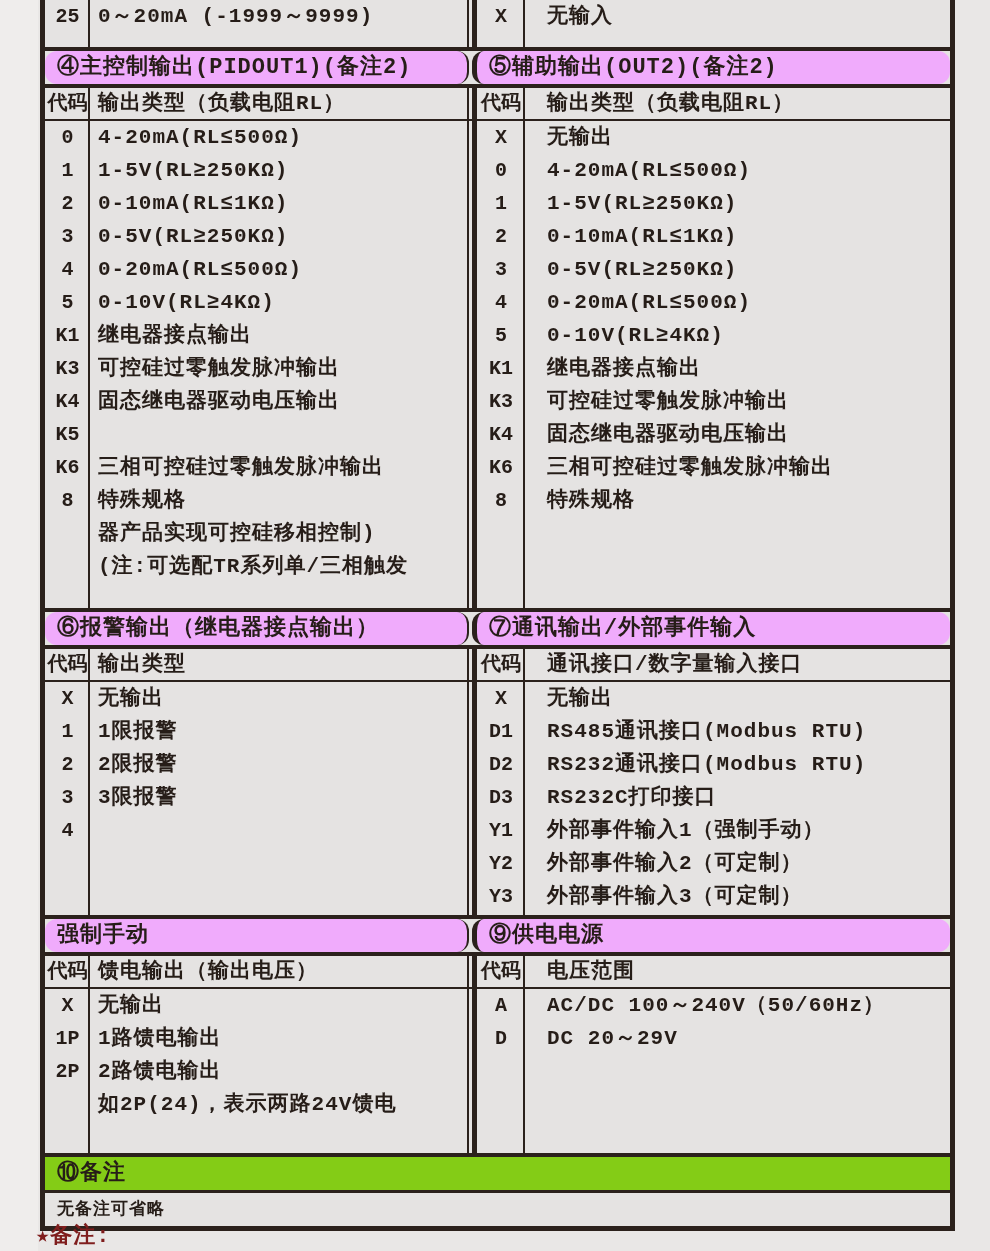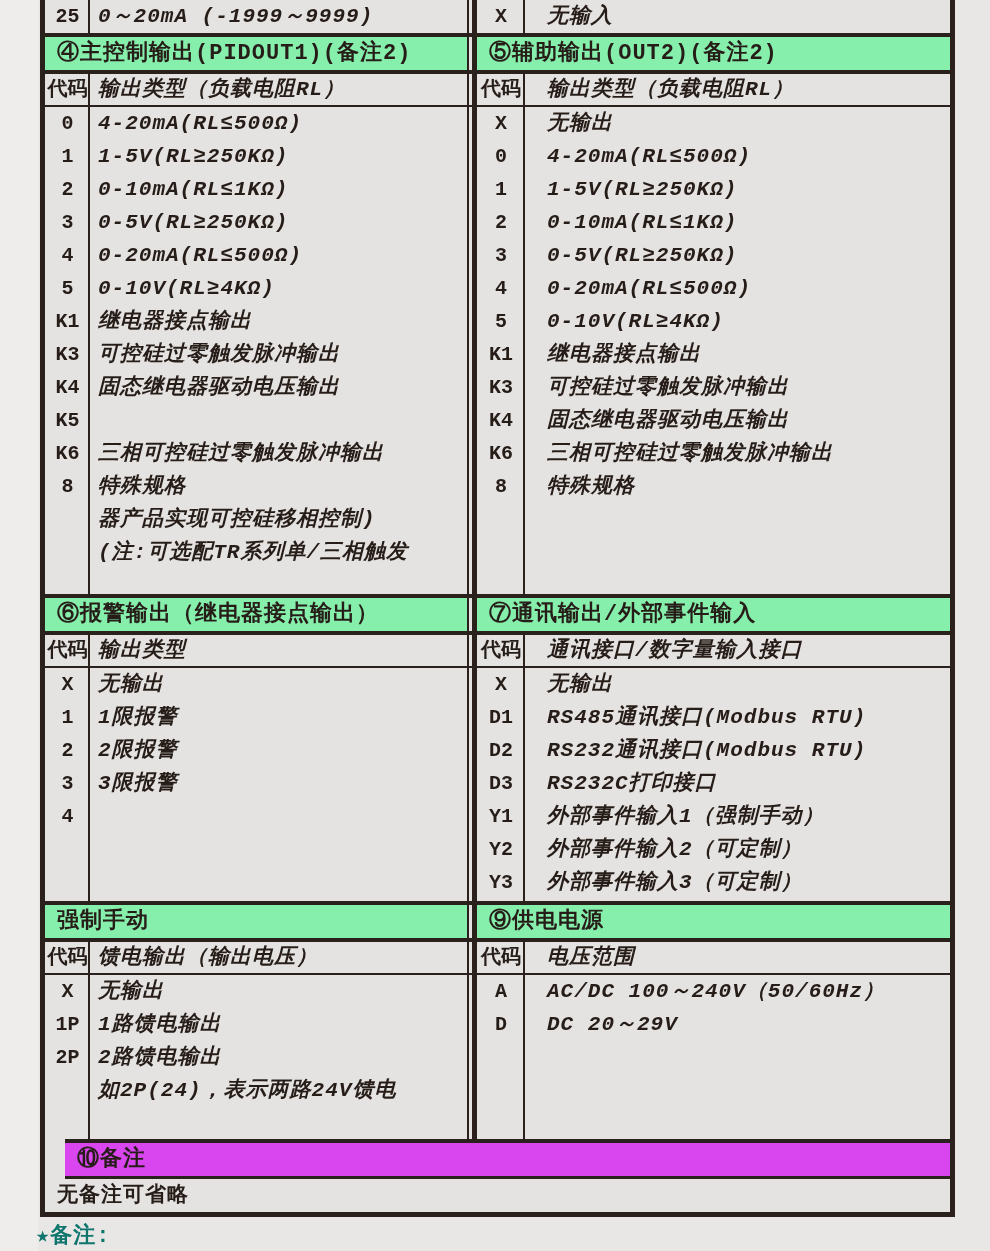--- a/index.html
+++ b/index.html
@@ -19,60 +19,60 @@
     border-bottom: 5px solid #2b211c;
     background: #e5e3e2;
   }
   .flexrow { display: flex; }
 
   
   .hl { width: 422px; flex: none; border-right: 2px solid #2b211c; margin-right: 3px; background: #e5e3e2; }
   .hr { flex: 1; border-left: 5px solid #2b211c; background: #e5e3e2; }
 
   .titlerow { border-top: 4px solid #2b211c; border-bottom: 4px solid #2b211c; height: 33px; }
-  .titlerow .hl, .titlerow .hr { background: #86efac; }
+  .titlerow .hl, .titlerow .hr { background: #f0abfc; border-radius: 12px; }
   .title {
     line-height: 33px; padding-left: 12px; font-size: 22px; letter-spacing: 1px;
     white-space: nowrap; overflow: hidden;
   }
 
   .headrow { border-bottom: 2px solid #2b211c; height: 31px; align-items: flex-end; }
   .headrow .row { height: 31px; line-height: 31px; }
 
   
   .grad-l { background-image: linear-gradient(to right, transparent 43px, #2b211c 43px, #2b211c 45px, transparent 45px); }
   .grad-r { background-image: linear-gradient(to right, transparent 46px, #2b211c 46px, #2b211c 48px, transparent 48px); }
 
   .row { display: flex; height: 33px; line-height: 33px; font-size: 21px; white-space: nowrap; }
   .code { flex: none; text-align: center; font-size: 20px; letter-spacing: 0; overflow: hidden; }
   .hl .code { width: 45px; }
   .hr .code { width: 48px; }
-  .desc { flex: 1; padding-left: 8px; letter-spacing: 1px; overflow: hidden; font-style: italic; }
+  .desc { flex: 1; padding-left: 8px; letter-spacing: 1px; overflow: hidden; }
   .hr .desc { padding-left: 22px; }
 
   .b45 { height: 487px; }
   .b67 { height: 233px; }
   .b89 { height: 164px; }
 
   
-  .titlerow10 { border-top: 4px solid #2b211c; border-bottom: 3px solid #2b211c; height: 33px; background: #d946ef; margin-left: 20px; }
+  .titlerow10 { border-top: 4px solid #2b211c; border-bottom: 3px solid #2b211c; height: 33px; background: #84cc16; }
   .fullcell { line-height: 33px; padding-left: 12px; font-size: 22px; letter-spacing: 1px; white-space: nowrap; }
   .noterow10 { height: 33px; background: #e5e3e2; }
-  .noterow10 .fullcell { font-size: 21px; }
-
-  .footnote { position: absolute; left: 36px; top: 1220px; font-size: 22px; letter-spacing: 1px; color: #0f766e; }
+  .noterow10 .fullcell { font-size: 17px; }
+
+  .footnote { position: absolute; left: 36px; top: 1220px; font-size: 22px; letter-spacing: 1px; color: #7f1d1d; }
 </style>
 </head>
 <body>
 
 <div class="margin-strip"></div>
 
 <div class="table">
 
-  <div class="flexrow" style="height:33px">
+  <div class="flexrow" style="height:47px">
     <div class="hl grad-l">
       <div class="row">
         <div class="code">25</div>
         <div class="desc">0～20mA (-1999～9999)</div>
       </div>
     </div>
     <div class="hr grad-r">
       <div class="row">
         <div class="code">X</div>
         <div class="desc">无输入</div>

